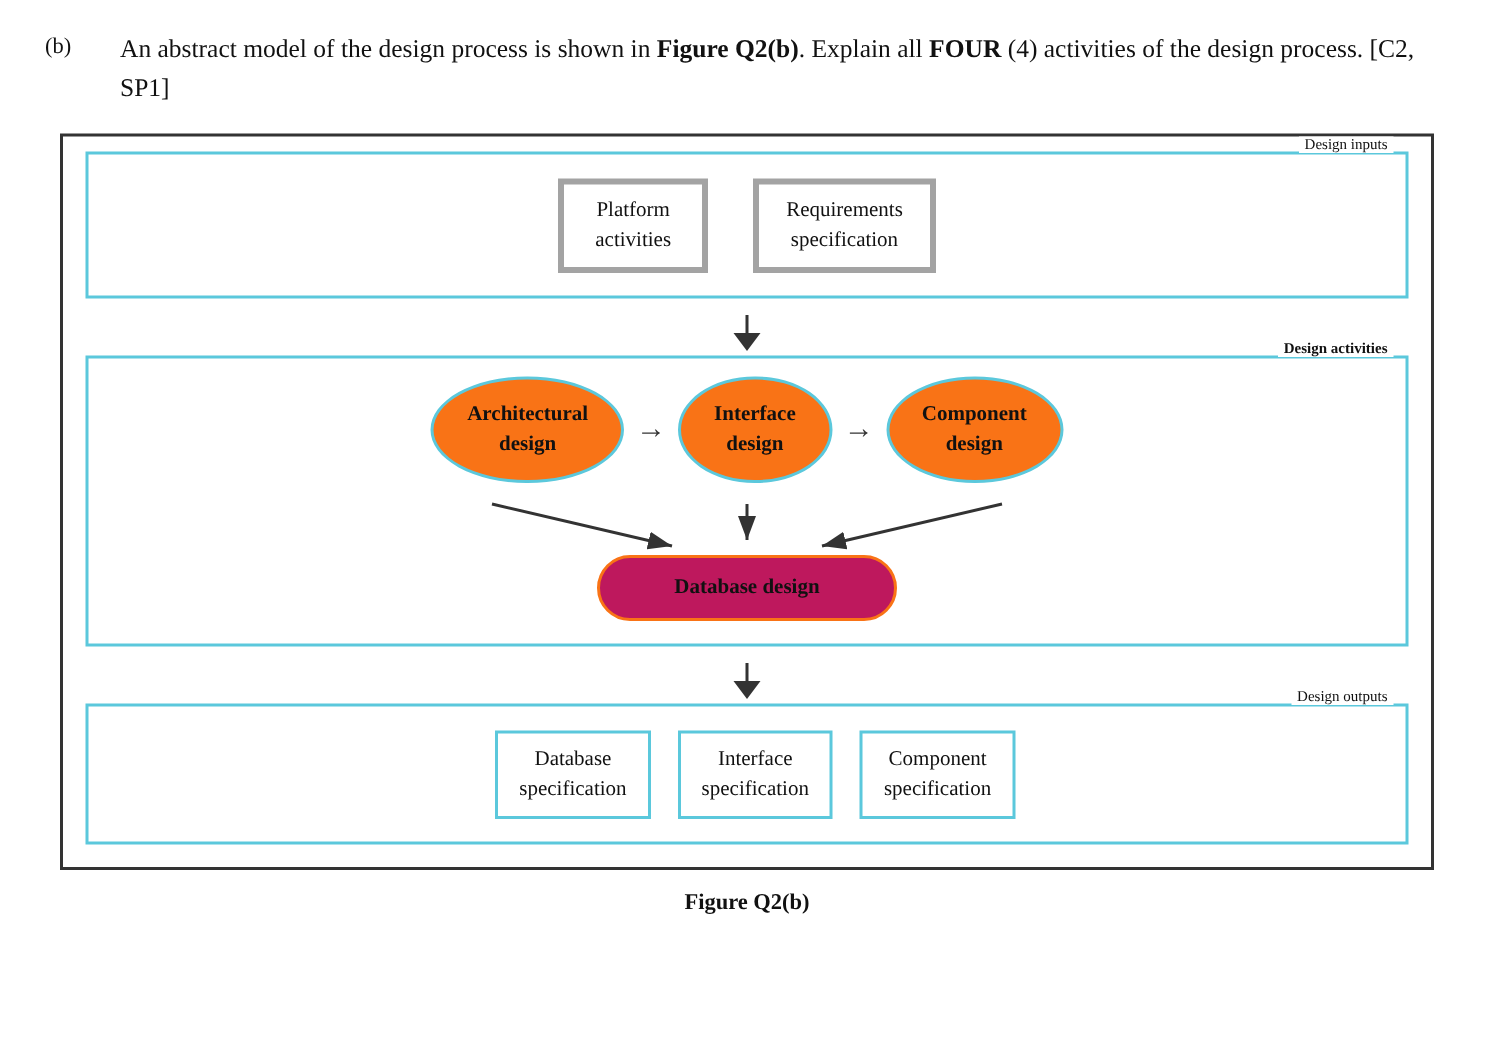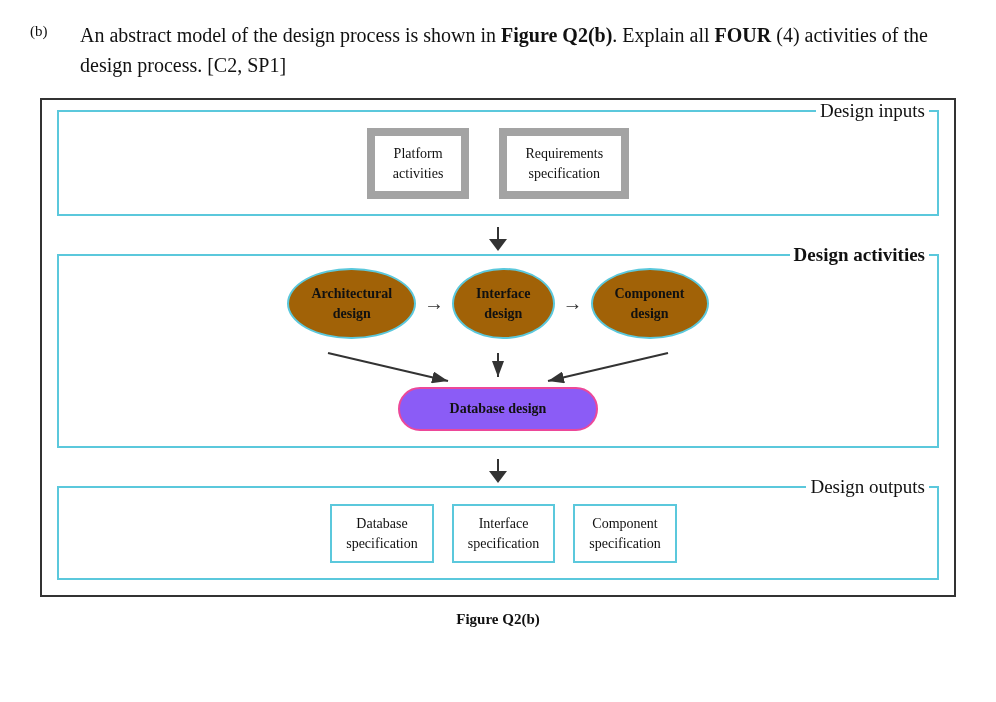--- a/index.html
+++ b/index.html
@@ -16,21 +16,21 @@
       display: flex;
       gap: 20px;
       margin-bottom: 18px;
       line-height: 1.5;
     }
     .part-label {
       font-size: 15px;
       min-width: 30px;
     }
     .question-body {
-      font-size: 20px;
+      font-size: 17px;
     }
     .diagram-outer {
       border: 2px solid #333;
       margin: 0 10px;
       padding: 10px 15px 15px 15px;
       position: relative;
     }
 
     
     .section-inputs {
@@ -54,34 +54,34 @@
       position: relative;
       background: #fff;
     }
 
     .section-label {
       position: absolute;
       right: 8px;
       top: -12px;
       background: #fff;
       padding: 0 4px;
-      font-size: 19px;
+      font-size: 10px;
       color: #111;
     }
 
     
     .inputs-row {
       display: flex;
       justify-content: center;
       gap: 30px;
       align-items: center;
       padding-top: 6px;
     }
     .input-box {
-      border: 8px solid #a3a3a3;
+      border: 4px solid #a3a3a3;
       padding: 8px 18px;
       text-align: center;
       font-size: 14px;
       line-height: 1.4;
       min-width: 100px;
       background: #fff;
       position: relative;
     }
     
     .input-box::after {
@@ -104,43 +104,43 @@
       position: relative;
     }
     .oval-box {
       border: 2px solid #5bc8dc;
       border-radius: 50%;
       padding: 14px 22px;
       text-align: center;
       font-size: 14px;
       line-height: 1.4;
       min-width: 100px;
-      background: #a16207;
+      background: #f97316;
       position: relative;
     }
     .oval-box::after {
       content: '';
       position: absolute;
       bottom: -6px;
       right: -6px;
       width: 100%;
       height: 100%;
       border: 2px solid #5bc8dc;
       border-radius: 50%;
       z-index: -1;
     }
 
     .db-oval-box {
-      border: 2px solid #ec4899;
+      border: 2px solid #f97316;
       border-radius: 30px;
       padding: 10px 50px;
       text-align: center;
       font-size: 14px;
       line-height: 1.4;
-      background: #8b5cf6;
+      background: #be185d;
       position: relative;
       display: inline-block;
     }
     .db-oval-box::after {
       content: '';
       position: absolute;
       bottom: -6px;
       right: -6px;
       width: 100%;
       height: 100%;

